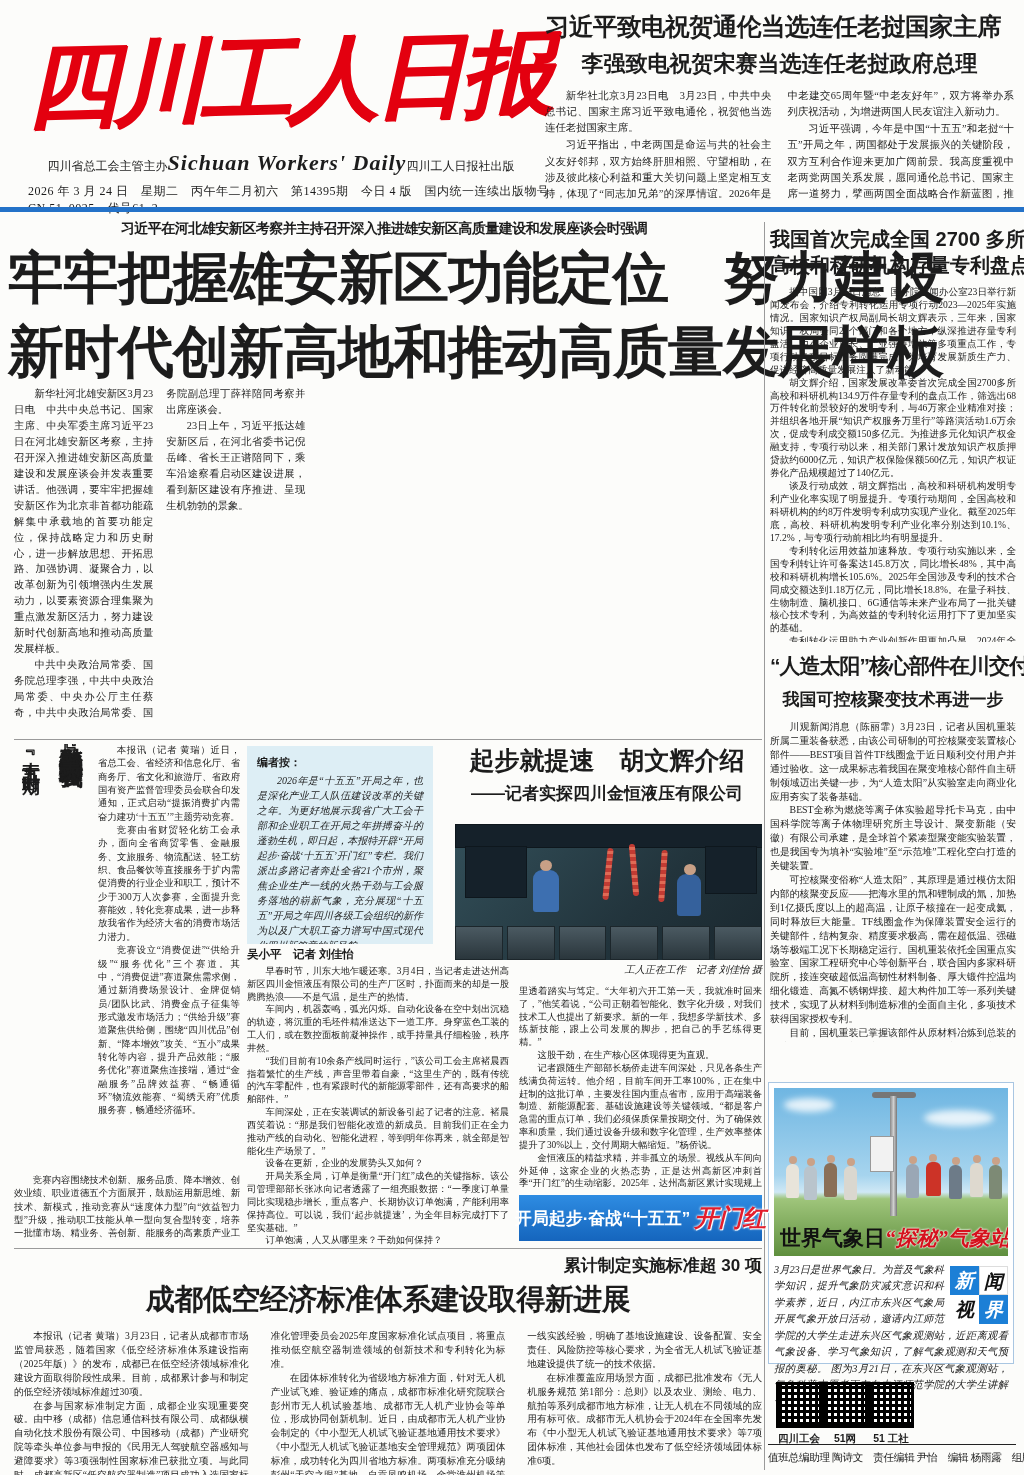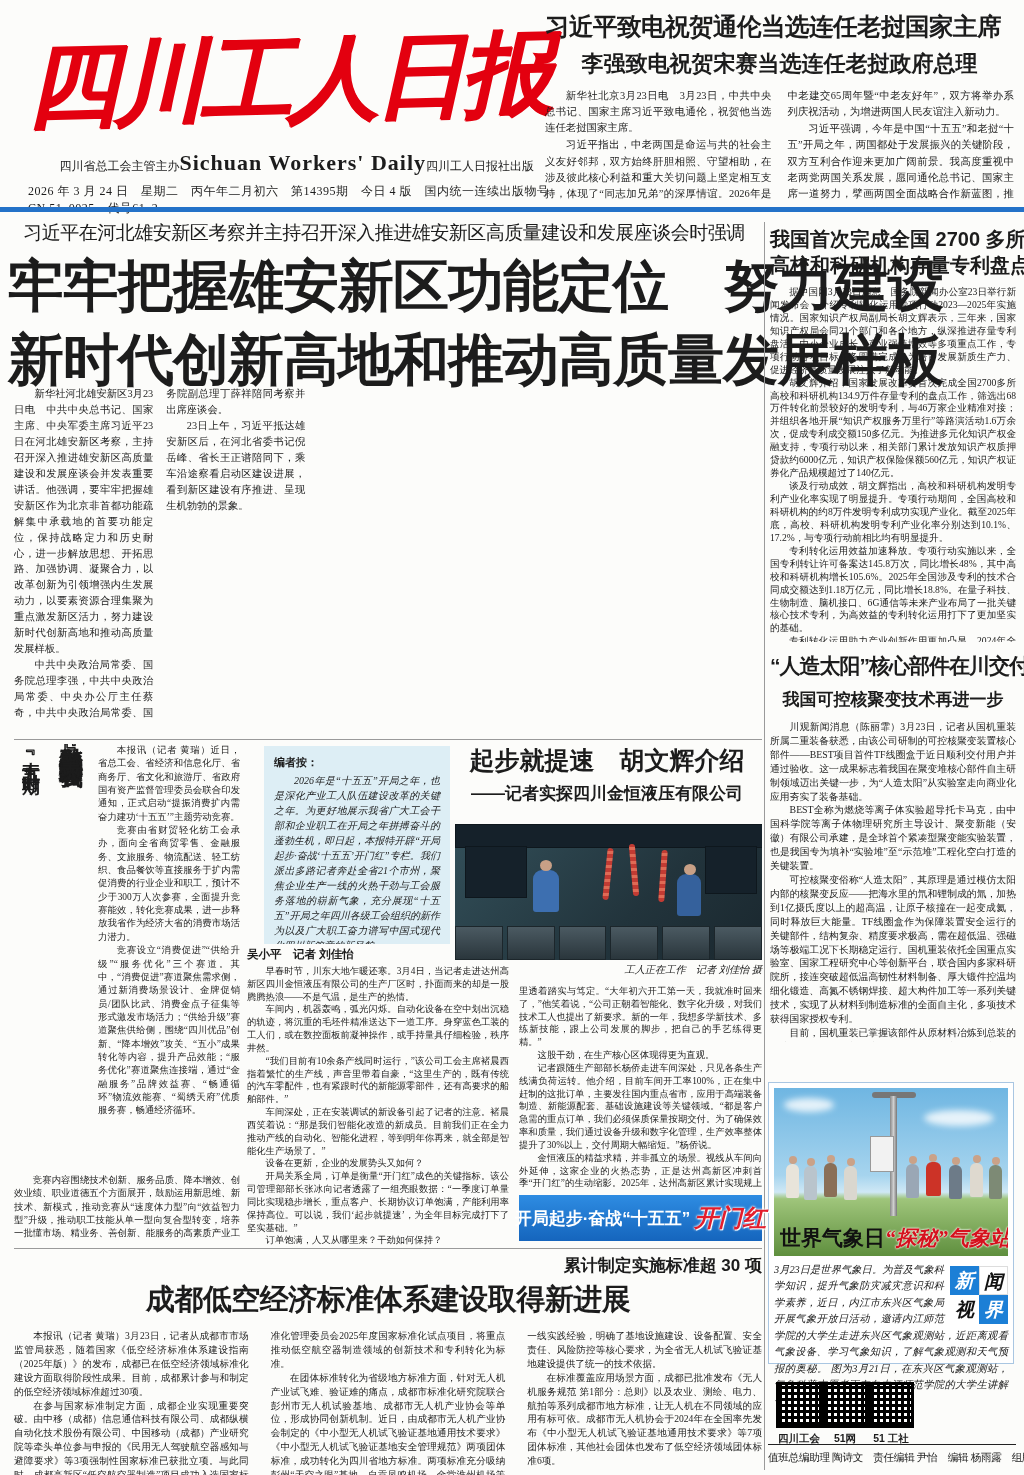--- a/index.html
+++ b/index.html
@@ -5,35 +5,35 @@
   html,body{margin:0;padding:0;background:#e8e8e4;}
   #page{position:relative;width:1024px;height:1475px;margin:0 auto;background:#fcfcfa;
         font-family:"Liberation Serif","DejaVu Serif",serif;color:#1c1c1c;overflow:hidden;}
   .sans{font-family:"Liberation Sans","DejaVu Sans",sans-serif;}
   p{margin:0;text-indent:2em;text-align:justify;}
   
   #masthead{position:absolute;left:0;top:0;width:1024px;height:207px;}
   .logo{position:absolute;left:26px;top:14px;width:510px;height:132px;color:#e3000f;
         font-size:92px;font-weight:bold;font-style:italic;letter-spacing:-5px;line-height:132px;
         white-space:nowrap;transform:rotate(-1.5deg);text-shadow:1px 1px 0 #e3000f;}
-  .mh-row{position:absolute;left:28px;top:150px;width:506px;display:flex;justify-content:flex-end;align-items:baseline;}
+  .mh-row{position:absolute;left:28px;top:150px;width:506px;display:flex;justify-content:center;align-items:baseline;}
   .mh-sponsor,.mh-publisher{font-size:12px;}
-  .mh-en{font-size:22px;font-weight:bold;letter-spacing:1px;}
+  .mh-en{font-size:22px;font-weight:bold;letter-spacing:1px;font-style:italic;}
   .mh-dateline{position:absolute;left:28px;top:183px;width:530px;font-size:12px;letter-spacing:.5px;}
   .rule-blue{position:absolute;left:0;top:207px;width:1024px;height:5px;background:#2472c8;}
   
   #topright{position:absolute;left:545px;top:10px;width:469px;}
   .tr-h1{font-size:24.5px;font-weight:900;letter-spacing:-.5px;white-space:nowrap;}
   .tr-h2{font-size:22px;font-weight:800;text-align:center;margin-top:6px;}
   .tr-body{margin-top:9px;column-count:2;column-gap:16px;column-fill:auto;height:118px;overflow:hidden;
            font-size:10.4px;line-height:1.55;}
   .tr-body p{margin-bottom:1px;}
   
   #lead-head{position:absolute;left:8px;top:220px;width:752px;text-align:center;}
-  .lead-kicker{font-size:19px;font-weight:400;letter-spacing:-.5px;white-space:nowrap;}
+  .lead-kicker{font-size:14px;font-weight:700;letter-spacing:-.5px;white-space:nowrap;}
   .lead-main{font-size:56px;font-weight:900;line-height:1.22;letter-spacing:-1px;margin-top:6px;white-space:nowrap;}
   .lead-sub{font-size:21px;font-weight:800;margin-top:8px;}
   #lead-body{position:absolute;left:14px;top:386px;width:748px;height:348px;
              column-count:5;column-gap:13px;column-fill:auto;overflow:hidden;
              font-size:10.3px;line-height:1.55;}
   .hline1{position:absolute;left:14px;top:739px;width:748px;height:1px;background:#9a9a9a;}
   .vline-right{position:absolute;left:764px;top:222px;width:1px;height:1248px;background:#9a9a9a;}
   
   .patent-h{position:absolute;left:770px;top:226px;width:246px;font-size:20px;font-weight:900;line-height:1.32;white-space:nowrap;}
   .patent-body{position:absolute;left:770px;top:286px;width:246px;height:356px;overflow:hidden;
@@ -78,21 +78,21 @@
   #labor{position:absolute;left:14px;top:744px;width:226px;height:501px;}
   .labor-top{display:flex;height:424px;overflow:hidden;}
   .vtitle-small{writing-mode:vertical-rl;font-size:18px;font-weight:700;width:34px;line-height:34px;
                 font-family:"Liberation Sans","DejaVu Sans",sans-serif;letter-spacing:3px;}
   .vtitle-big{writing-mode:vertical-rl;font-size:24px;font-weight:900;width:46px;line-height:46px;letter-spacing:-1px;
               font-family:"Liberation Sans","DejaVu Sans",sans-serif;}
   .labor-side{flex:1;font-size:9.4px;line-height:1.42;overflow:hidden;padding-left:4px;}
   .labor-full{margin-top:6px;height:66px;overflow:hidden;font-size:9.4px;line-height:1.42;}
   
   #jinheng{position:absolute;left:247px;top:744px;width:515px;height:501px;}
-  .ed-box{position:absolute;left:17px;top:2px;width:186px;height:198px;background:#ddeef5;padding:8px 10px;
+  .ed-box{position:absolute;left:0;top:2px;width:186px;height:198px;background:#ddeef5;padding:8px 10px;
           box-sizing:border-box;font-size:10px;line-height:1.5;font-style:italic;overflow:hidden;text-align:justify;}
   .ed-title{font-weight:bold;font-style:normal;font-size:11px;margin-bottom:2px;text-indent:0;}
   .jh-head{position:absolute;left:205px;top:0;width:310px;text-align:center;}
   .jh-h1{font-size:25px;font-weight:900;white-space:nowrap;}
   .jh-h2{font-size:17px;font-weight:700;margin-top:5px;white-space:nowrap;}
   .jh-photo{position:absolute;left:208px;top:80px;width:307px;height:136px;overflow:hidden;
             background:linear-gradient(135deg,#33505a,#22343c 60%,#1a272e);}
   .machine{position:absolute;background:#15212a;border:1px solid #0e171d;}
   .coil{position:absolute;width:6px;height:52px;background:repeating-linear-gradient(0deg,#c23b33 0 4px,#e06a55 4px 7px);border-radius:3px;}
   .worker{position:absolute;width:26px;height:42px;background:#3d6fb0;border-radius:9px 9px 3px 3px;}

